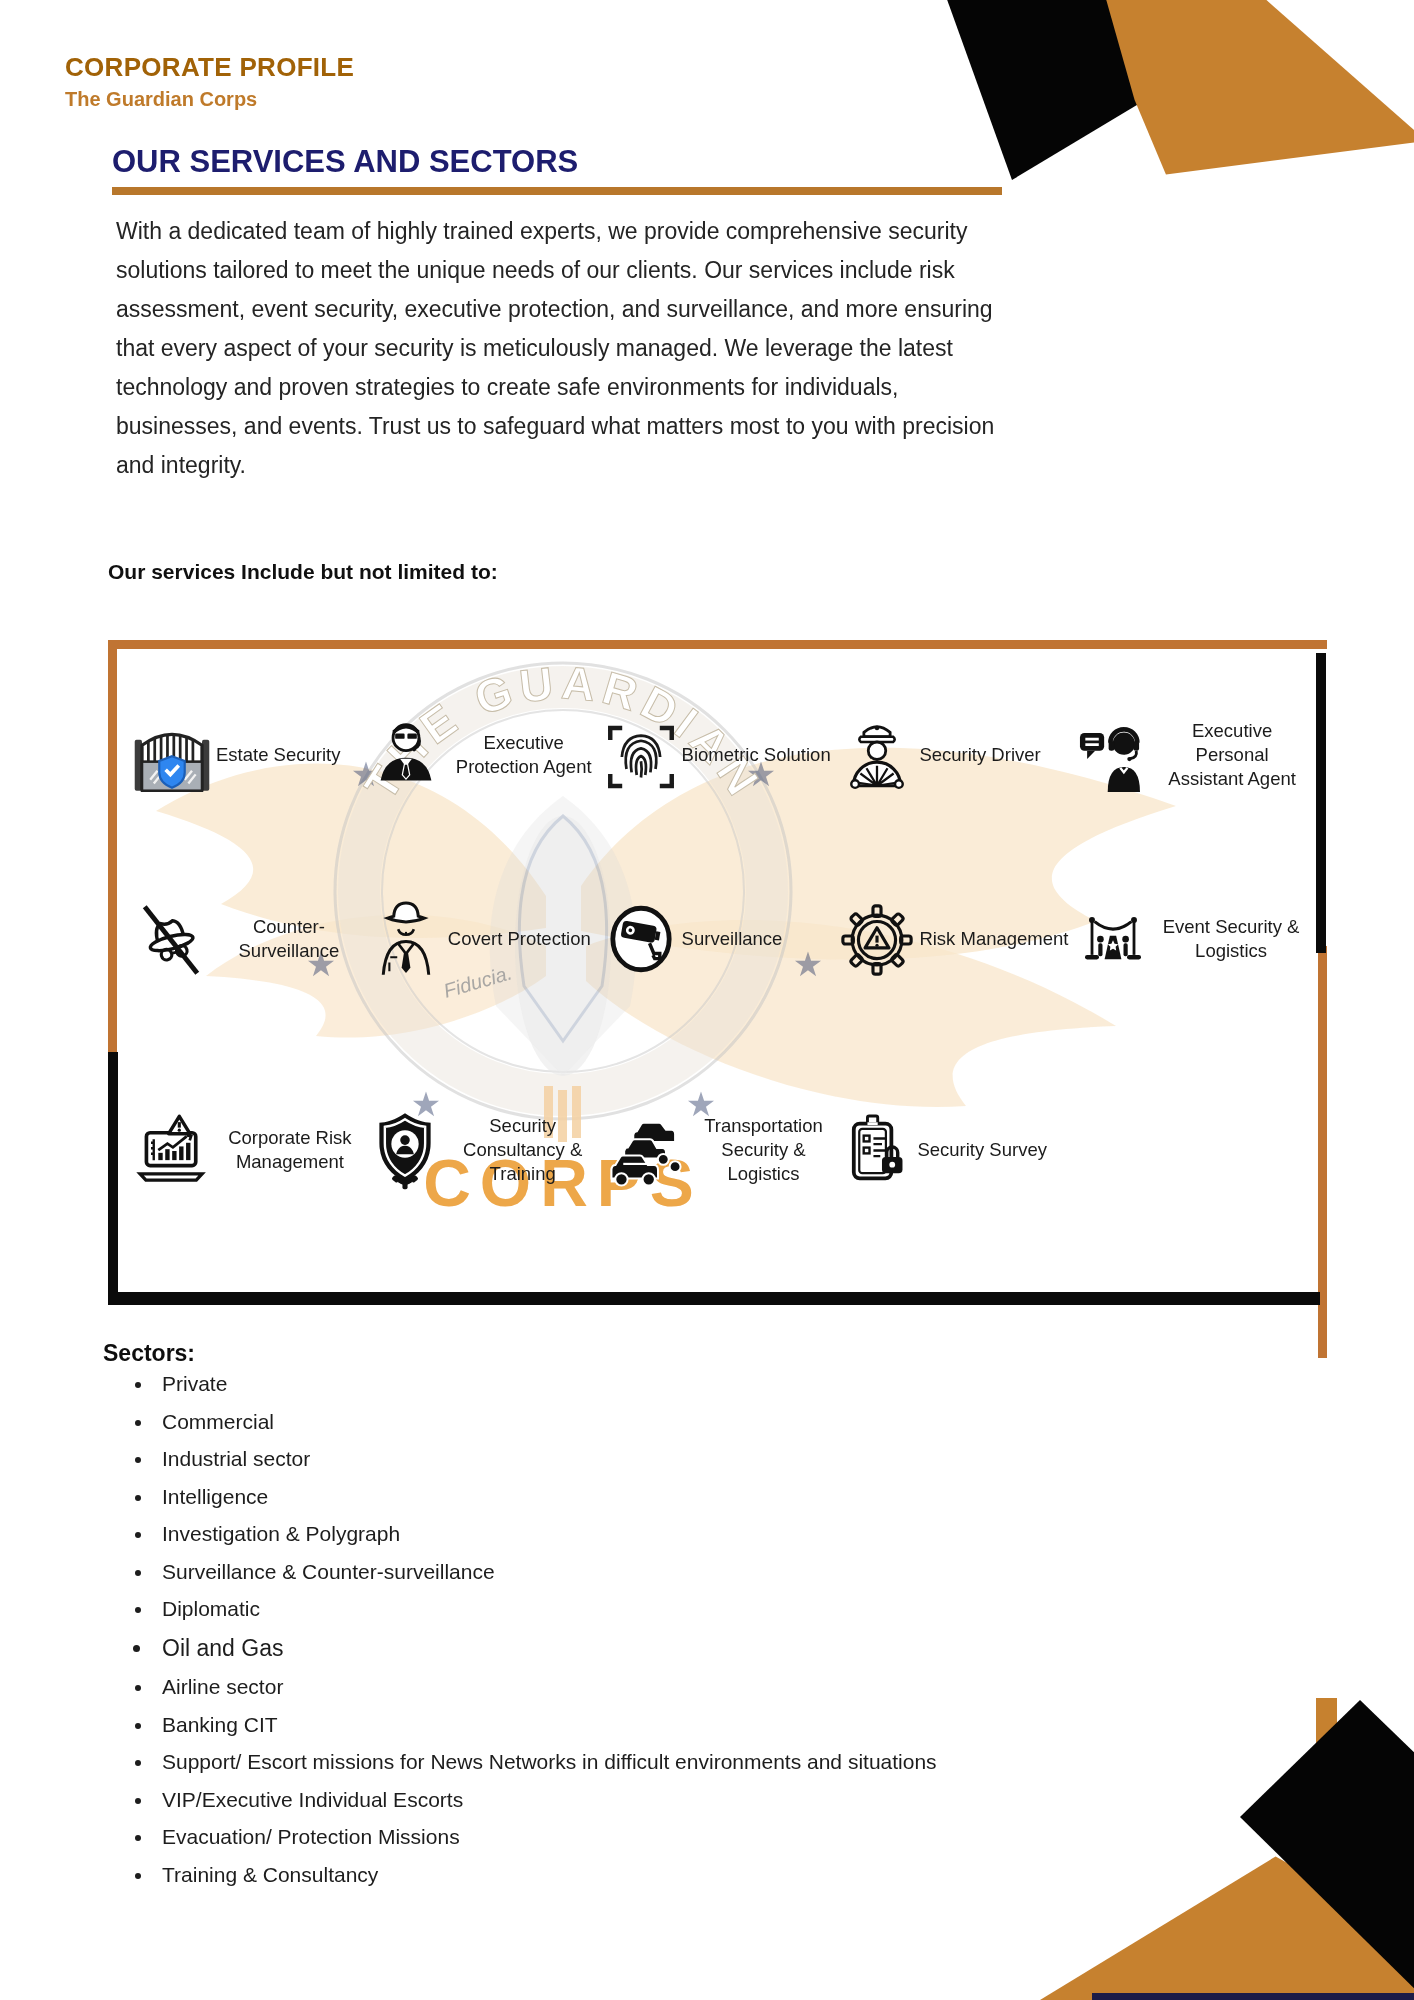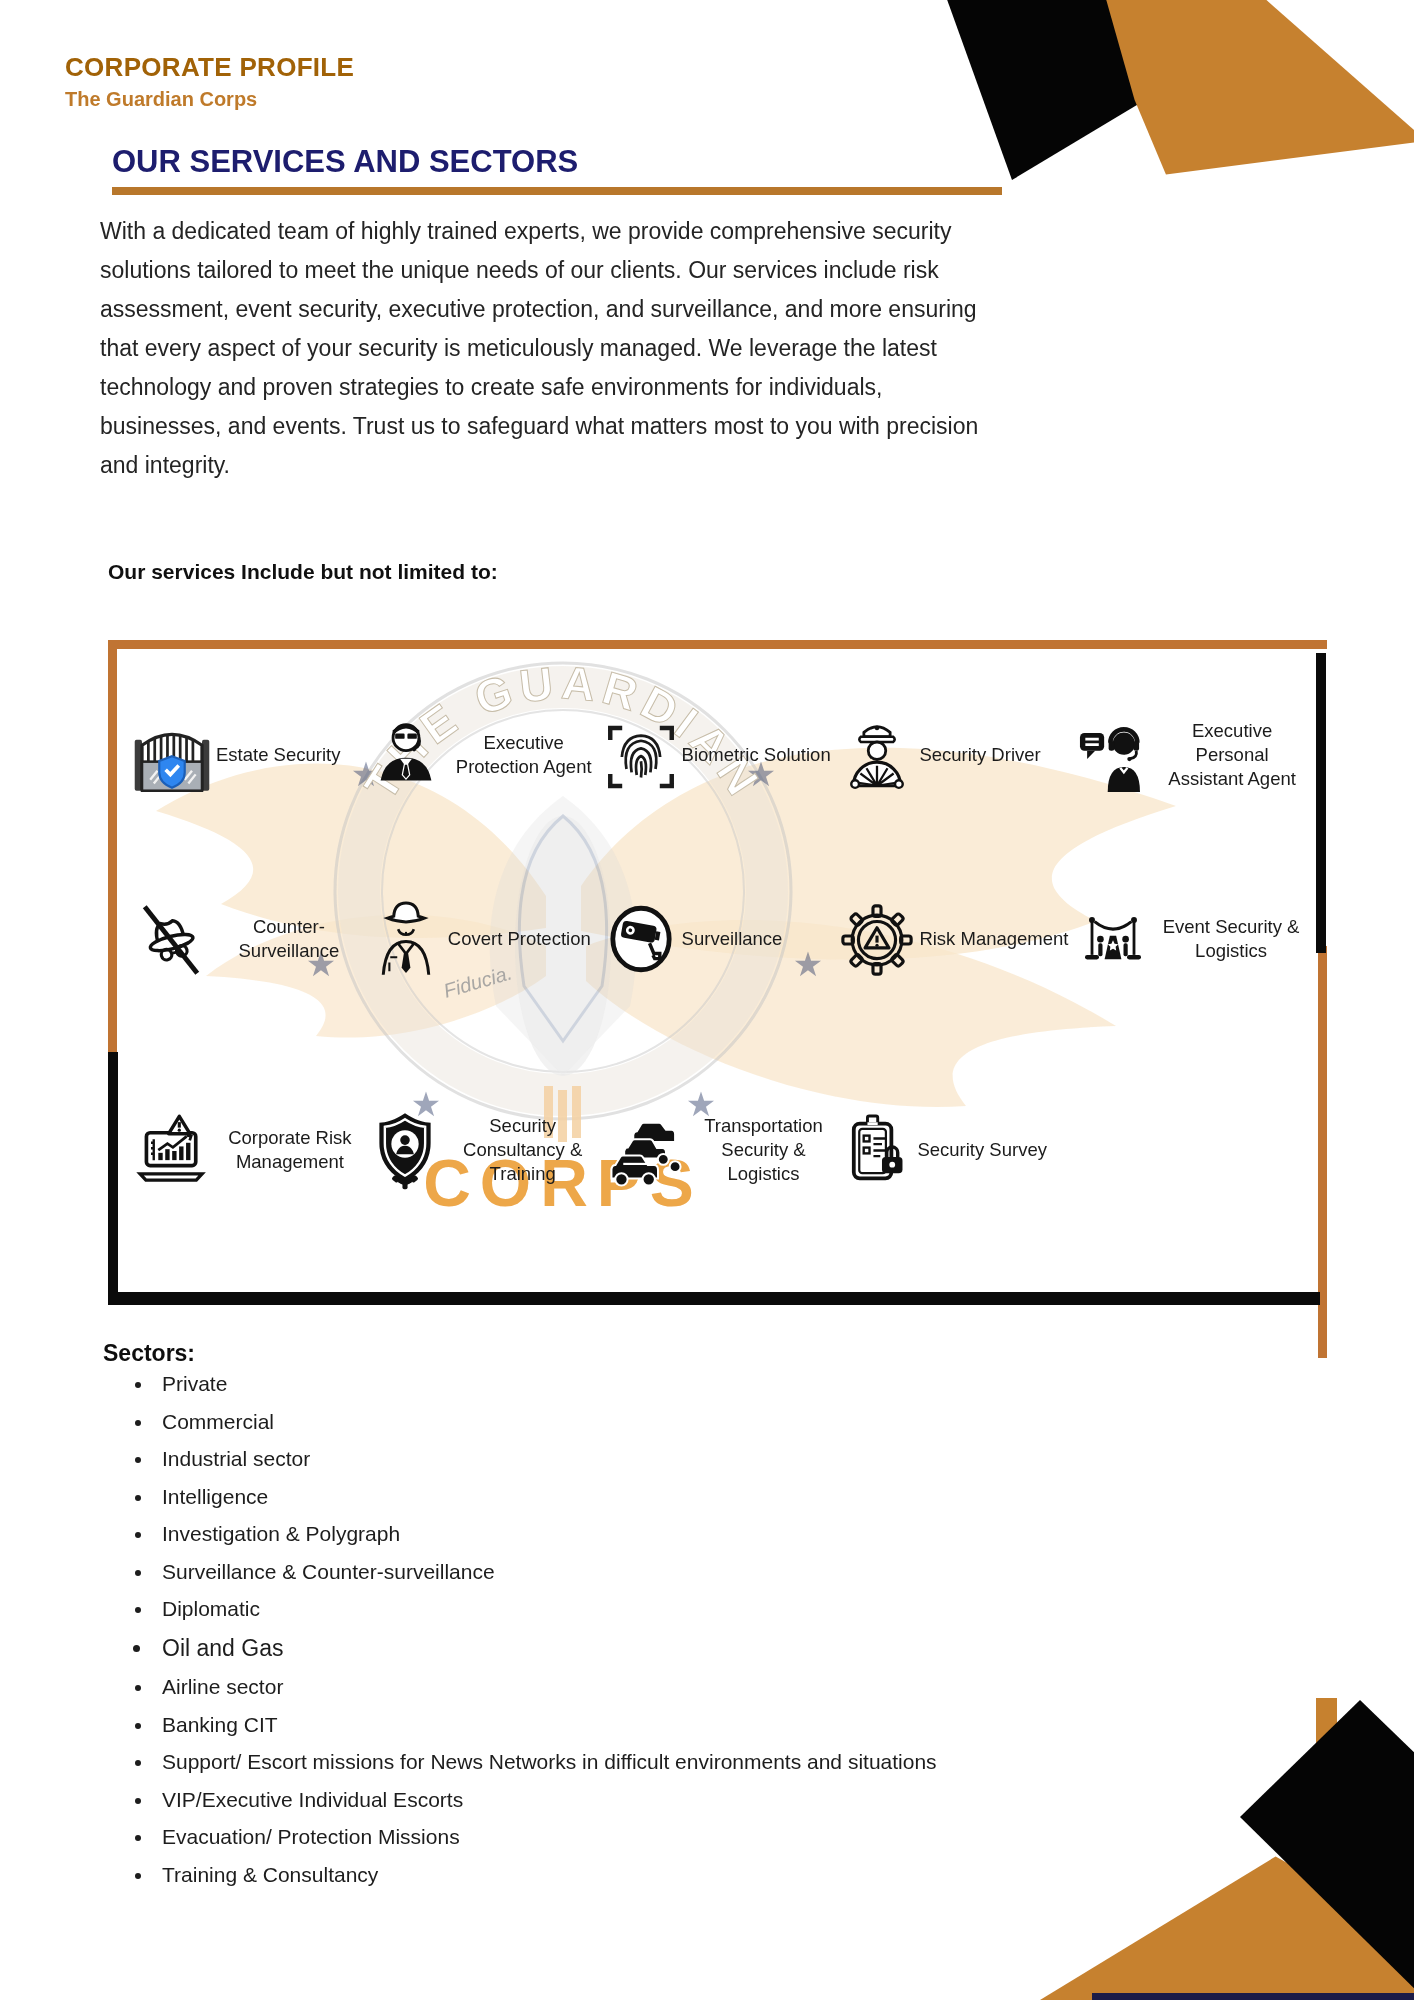--- a/index.html
+++ b/index.html
@@ -18,21 +18,21 @@
               clip-path:polygon(40% 0,0 39%,62% 100%,100% 58%);}
   .br-navy-strip{left:1092px;top:1993px;width:322px;height:7px;background:#1c1c48;}
   
   .kicker{position:absolute;left:65px;top:52px;font-size:26px;font-weight:800;
           color:#a16207;letter-spacing:.3px;}
   .brand{position:absolute;left:65px;top:88px;font-size:20px;font-weight:700;color:#bf7a2a;}
   
   .title{position:absolute;left:112px;top:144px;font-size:31px;font-weight:800;color:#1d1d6e;}
   .rule{position:absolute;left:112px;top:187px;width:890px;height:8px;background:#b8772b;}
   
-  .intro{position:absolute;left:100px;top:212px;width:900px;font-size:23px;
+  .intro{position:absolute;left:116px;top:212px;width:900px;font-size:23px;
          line-height:39px;color:#242424;}
   .services-heading{position:absolute;left:108px;top:560px;font-size:21px;font-weight:800;color:#101010;}
   
   .services-box{position:absolute;left:108px;top:640px;width:1219px;height:665px;background:#fff;}
   .fr{position:absolute;z-index:3;}
   .fo-top{left:0;right:0;top:0;height:9px;background:#c07433;}
   .fo-left{left:0;top:0;width:9px;height:63%;background:#c07433;}
   .fo-right{right:0;top:46%;width:9px;height:62%;background:#c07433;}
   .fb-bottom{left:0;right:7px;bottom:0;height:13px;background:#0a0a0a;}
   .fb-left{left:0;top:62%;bottom:0;width:10px;background:#0a0a0a;}

